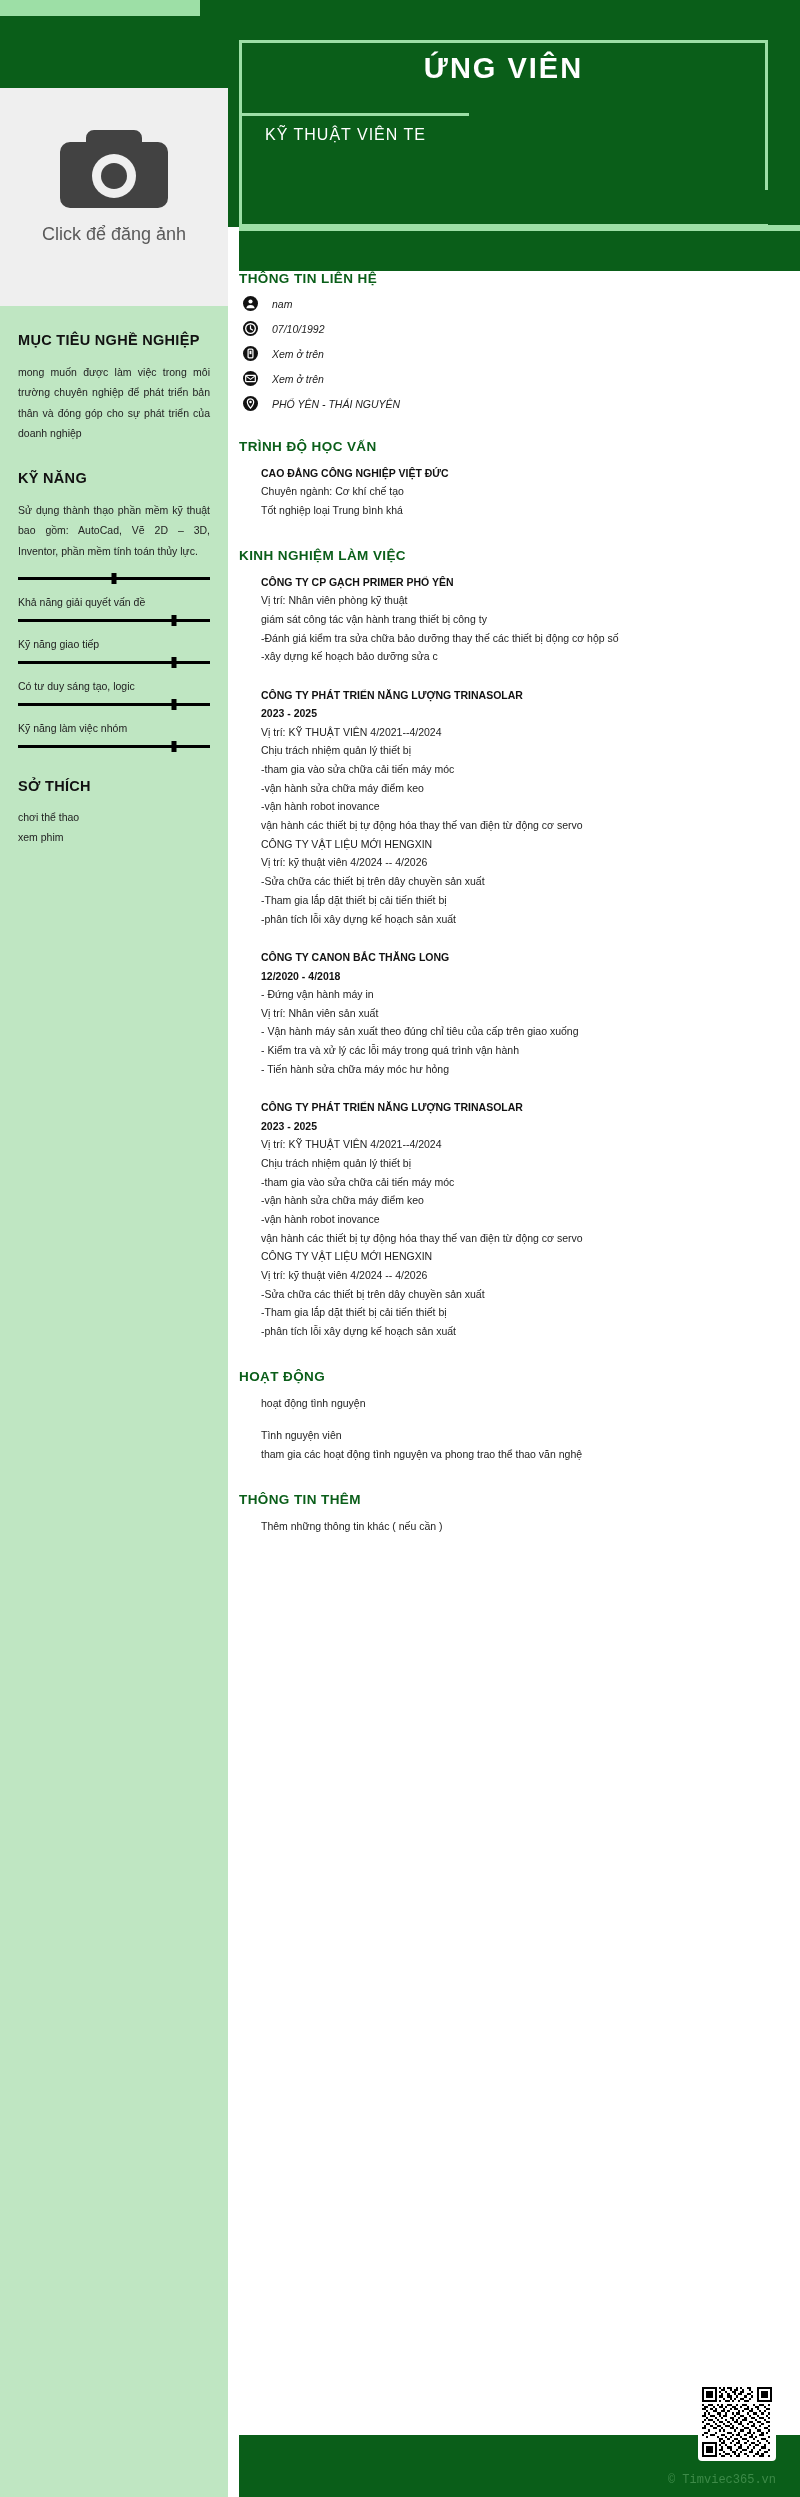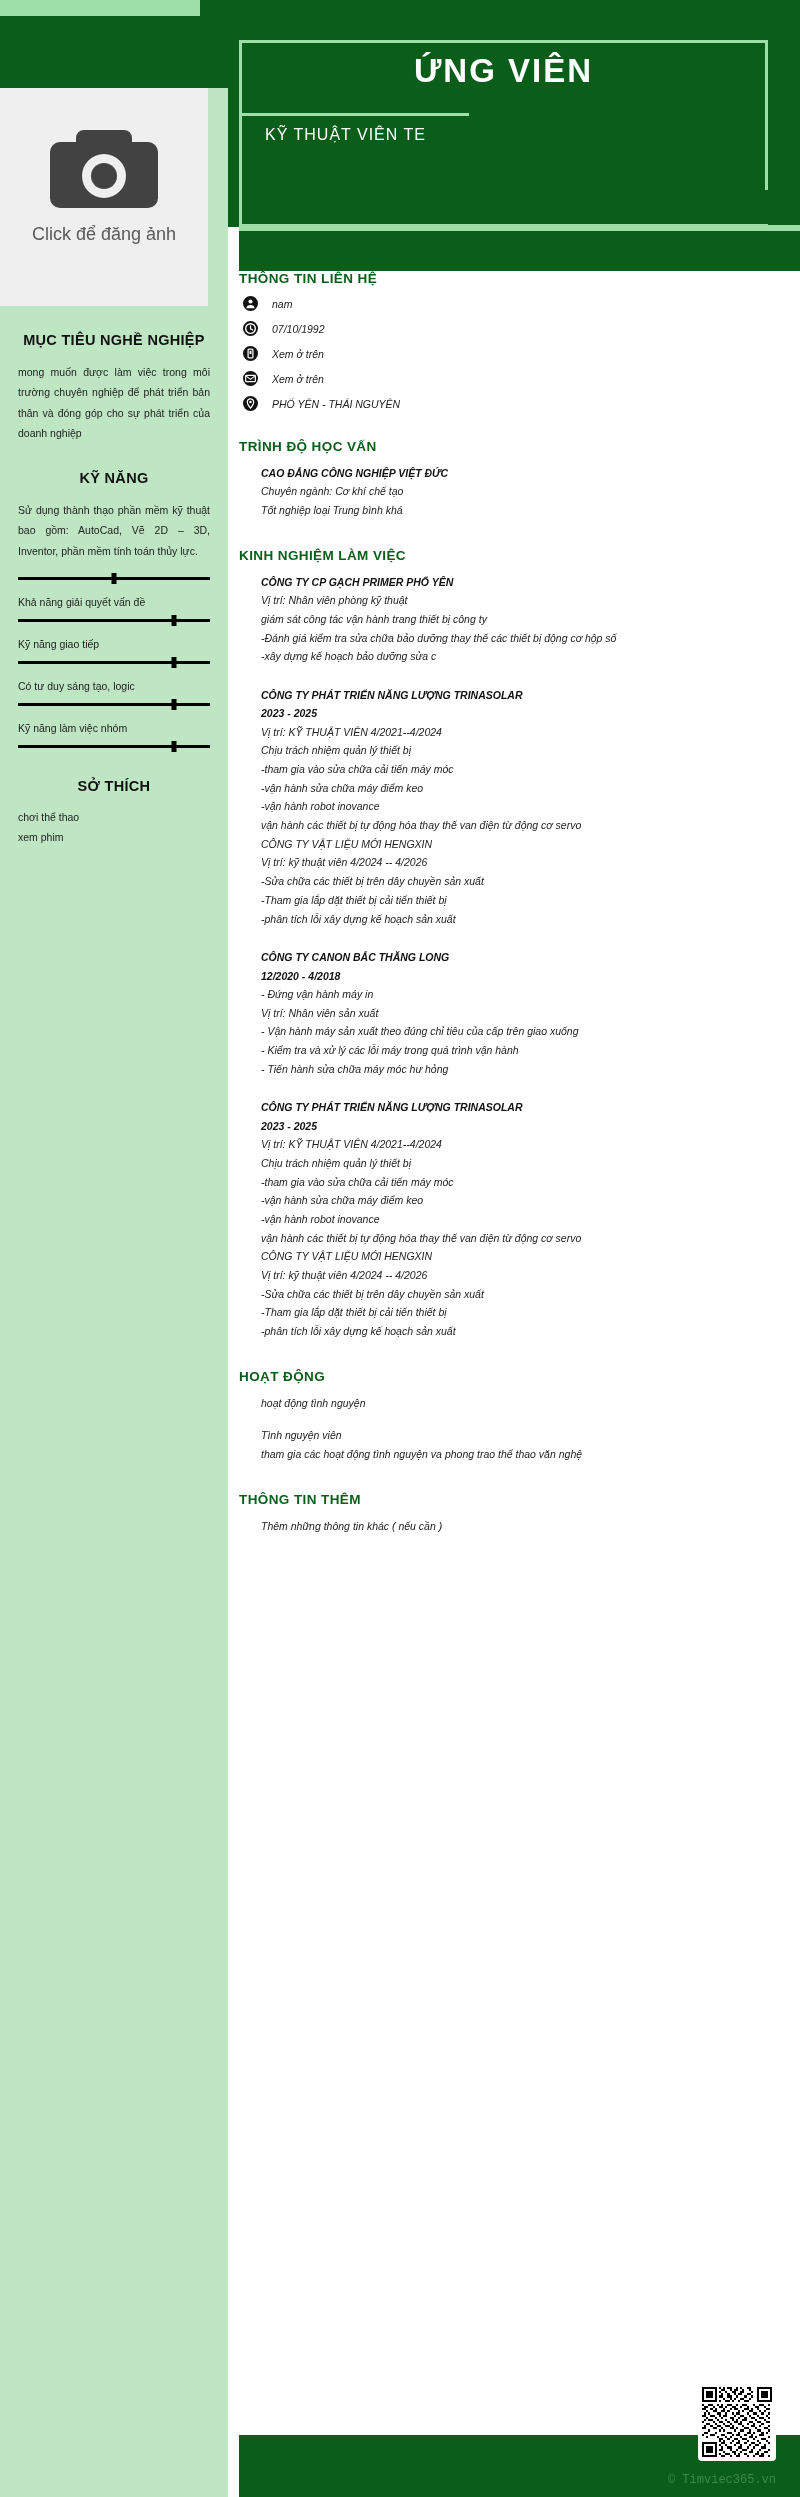--- a/index.html
+++ b/index.html
@@ -67,21 +67,21 @@
     background: #0a5e19;
     z-index: 3;
   }
 
   .cv-title {
     position: absolute;
     left: 239px; top: 52px;
     width: 529px;
     text-align: center;
     color: #ffffff;
-    font-size: 33px;
+    font-size: 29px;
     font-weight: bold;
     letter-spacing: 2px;
     z-index: 7;
   }
   .cv-subtitle {
     position: absolute;
     left: 265px; top: 126px;
     width: 480px;
     color: #ffffff;
     font-size: 16px;
@@ -101,21 +101,21 @@
     position: absolute;
     left: 0; top: 88px;
     width: 228px;
     height: 2409px;
     background: #bfe6c2;
     z-index: 2;
   }
   .photo-box {
     position: absolute;
     left: 0; top: 88px;
-    width: 208px; height: 218px;
+    width: 228px; height: 218px;
     background: #efefef;
     z-index: 3;
     text-align: center;
   }
   .camera-icon {
     margin-top: 28px;
   }
   .photo-label {
     margin-top: 6px;
     font-size: 18px;
@@ -125,21 +125,21 @@
   .left-inner {
     position: absolute;
     left: 0; top: 306px;
     width: 228px;
     padding: 0 18px;
     box-sizing: border-box;
     z-index: 4;
   }
 
   .left-h {
-    text-align: center;
+    text-align: left;
     font-size: 14.5px;
     font-weight: bold;
     color: #111;
     letter-spacing: 0.3px;
     margin: 26px 0 14px 0;
   }
   .left-p {
     font-size: 10.5px;
     line-height: 1.95;
     color: #222;
@@ -188,21 +188,21 @@
     box-sizing: border-box;
   }
   .sec-h {
     font-size: 13.5px;
     font-weight: bold;
     color: #0a5e19;
     letter-spacing: 0.4px;
     margin: 0 0 10px 0;
   }
   .sec-block { margin-bottom: 28px; }
-  .indent { padding-left: 22px; font-style: italic; }
+  .indent { padding-left: 22px; }
 
   .contact-list { padding-left: 4px; font-style: italic; }
   .contact-item {
     display: flex;
     align-items: center;
     margin-bottom: 10px;
   }
   .contact-icon {
     width: 15px; height: 15px;
     border-radius: 50%;

